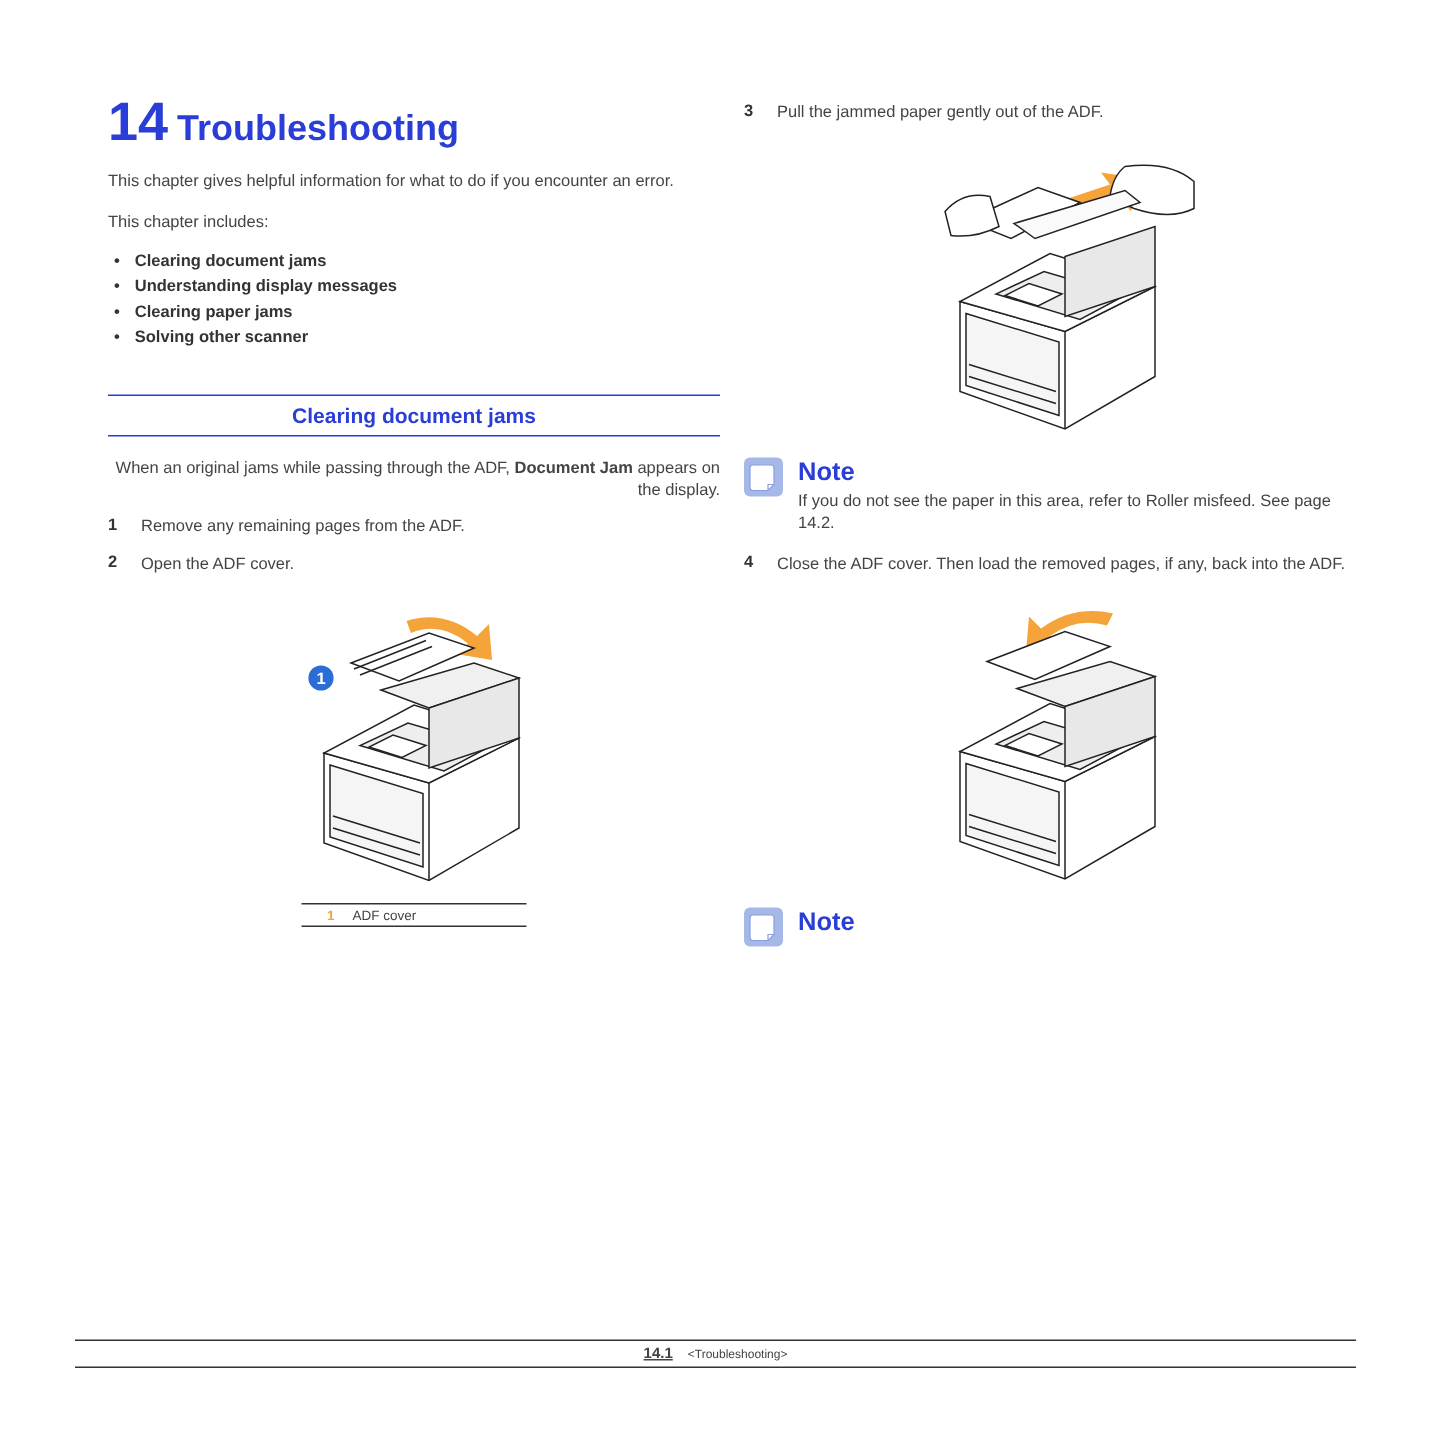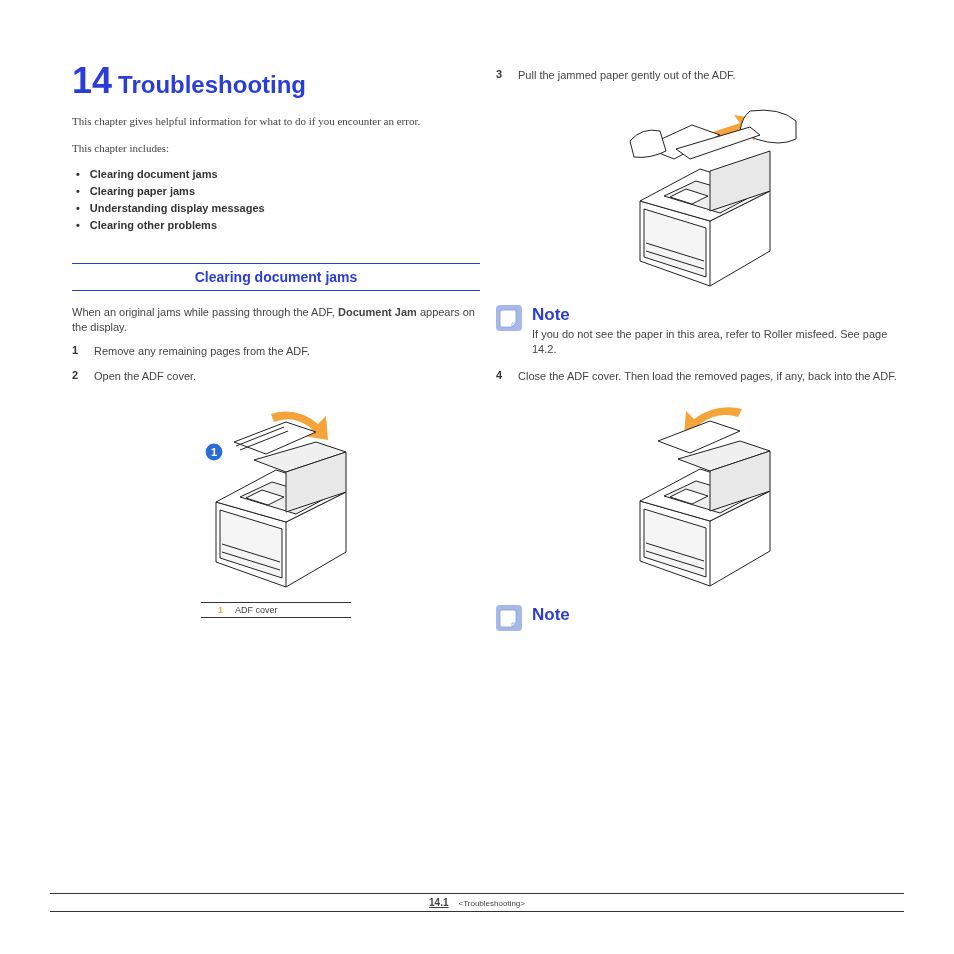--- a/index.html
+++ b/index.html
@@ -35,21 +35,20 @@
   .chapter-text {
     font-size: 24px;
     vertical-align: baseline;
     margin-left: 6px;
   }
   .intro {
     font-size: 11px;
     color: #444;
     line-height: 1.35;
     margin-bottom: 12px;
-    font-family: Liberation Serif, serif;
   }
   .bullets {
     margin: 0 0 32px 0;
     padding: 0;
     list-style: none;
   }
   .bullets li {
     font-weight: bold;
     font-size: 11px;
     color: #333;
@@ -70,20 +69,21 @@
   .section-title {
     color: #2a3dd6;
     font-weight: bold;
     font-size: 14px;
   }
   .body-text {
     font-size: 11px;
     color: #444;
     line-height: 1.35;
     margin-bottom: 10px;
+    text-align: right;
   }
   .step {
     display: flex;
     align-items: flex-start;
     margin-bottom: 10px;
   }
   .step-num {
     font-weight: bold;
     font-size: 11px;
     width: 22px;
@@ -180,23 +180,23 @@
 
     <div class="chapter-title">
       <span class="chapter-num">14</span><span class="chapter-text">Troubleshooting</span>
     </div>
 
     <div class="intro">This chapter gives helpful information for what to do if you encounter an error.</div>
     <div class="intro">This chapter includes:</div>
 
     <ul class="bullets">
       <li>Clearing document jams</li>
+      <li>Understanding display messages</li>
       <li>Clearing paper jams</li>
-      <li>Understanding display messages</li>
-      <li>Clearing other problems</li>
+      <li>Solving other scanner</li>
     </ul>
 
     <div class="section-title-wrap">
       <span class="section-title">Clearing document jams</span>
     </div>
 
     <div class="body-text">
       <span>When an original jams while passing through the ADF, </span><b>Document Jam</b><span> appears on the display.</span>
     </div>
 

